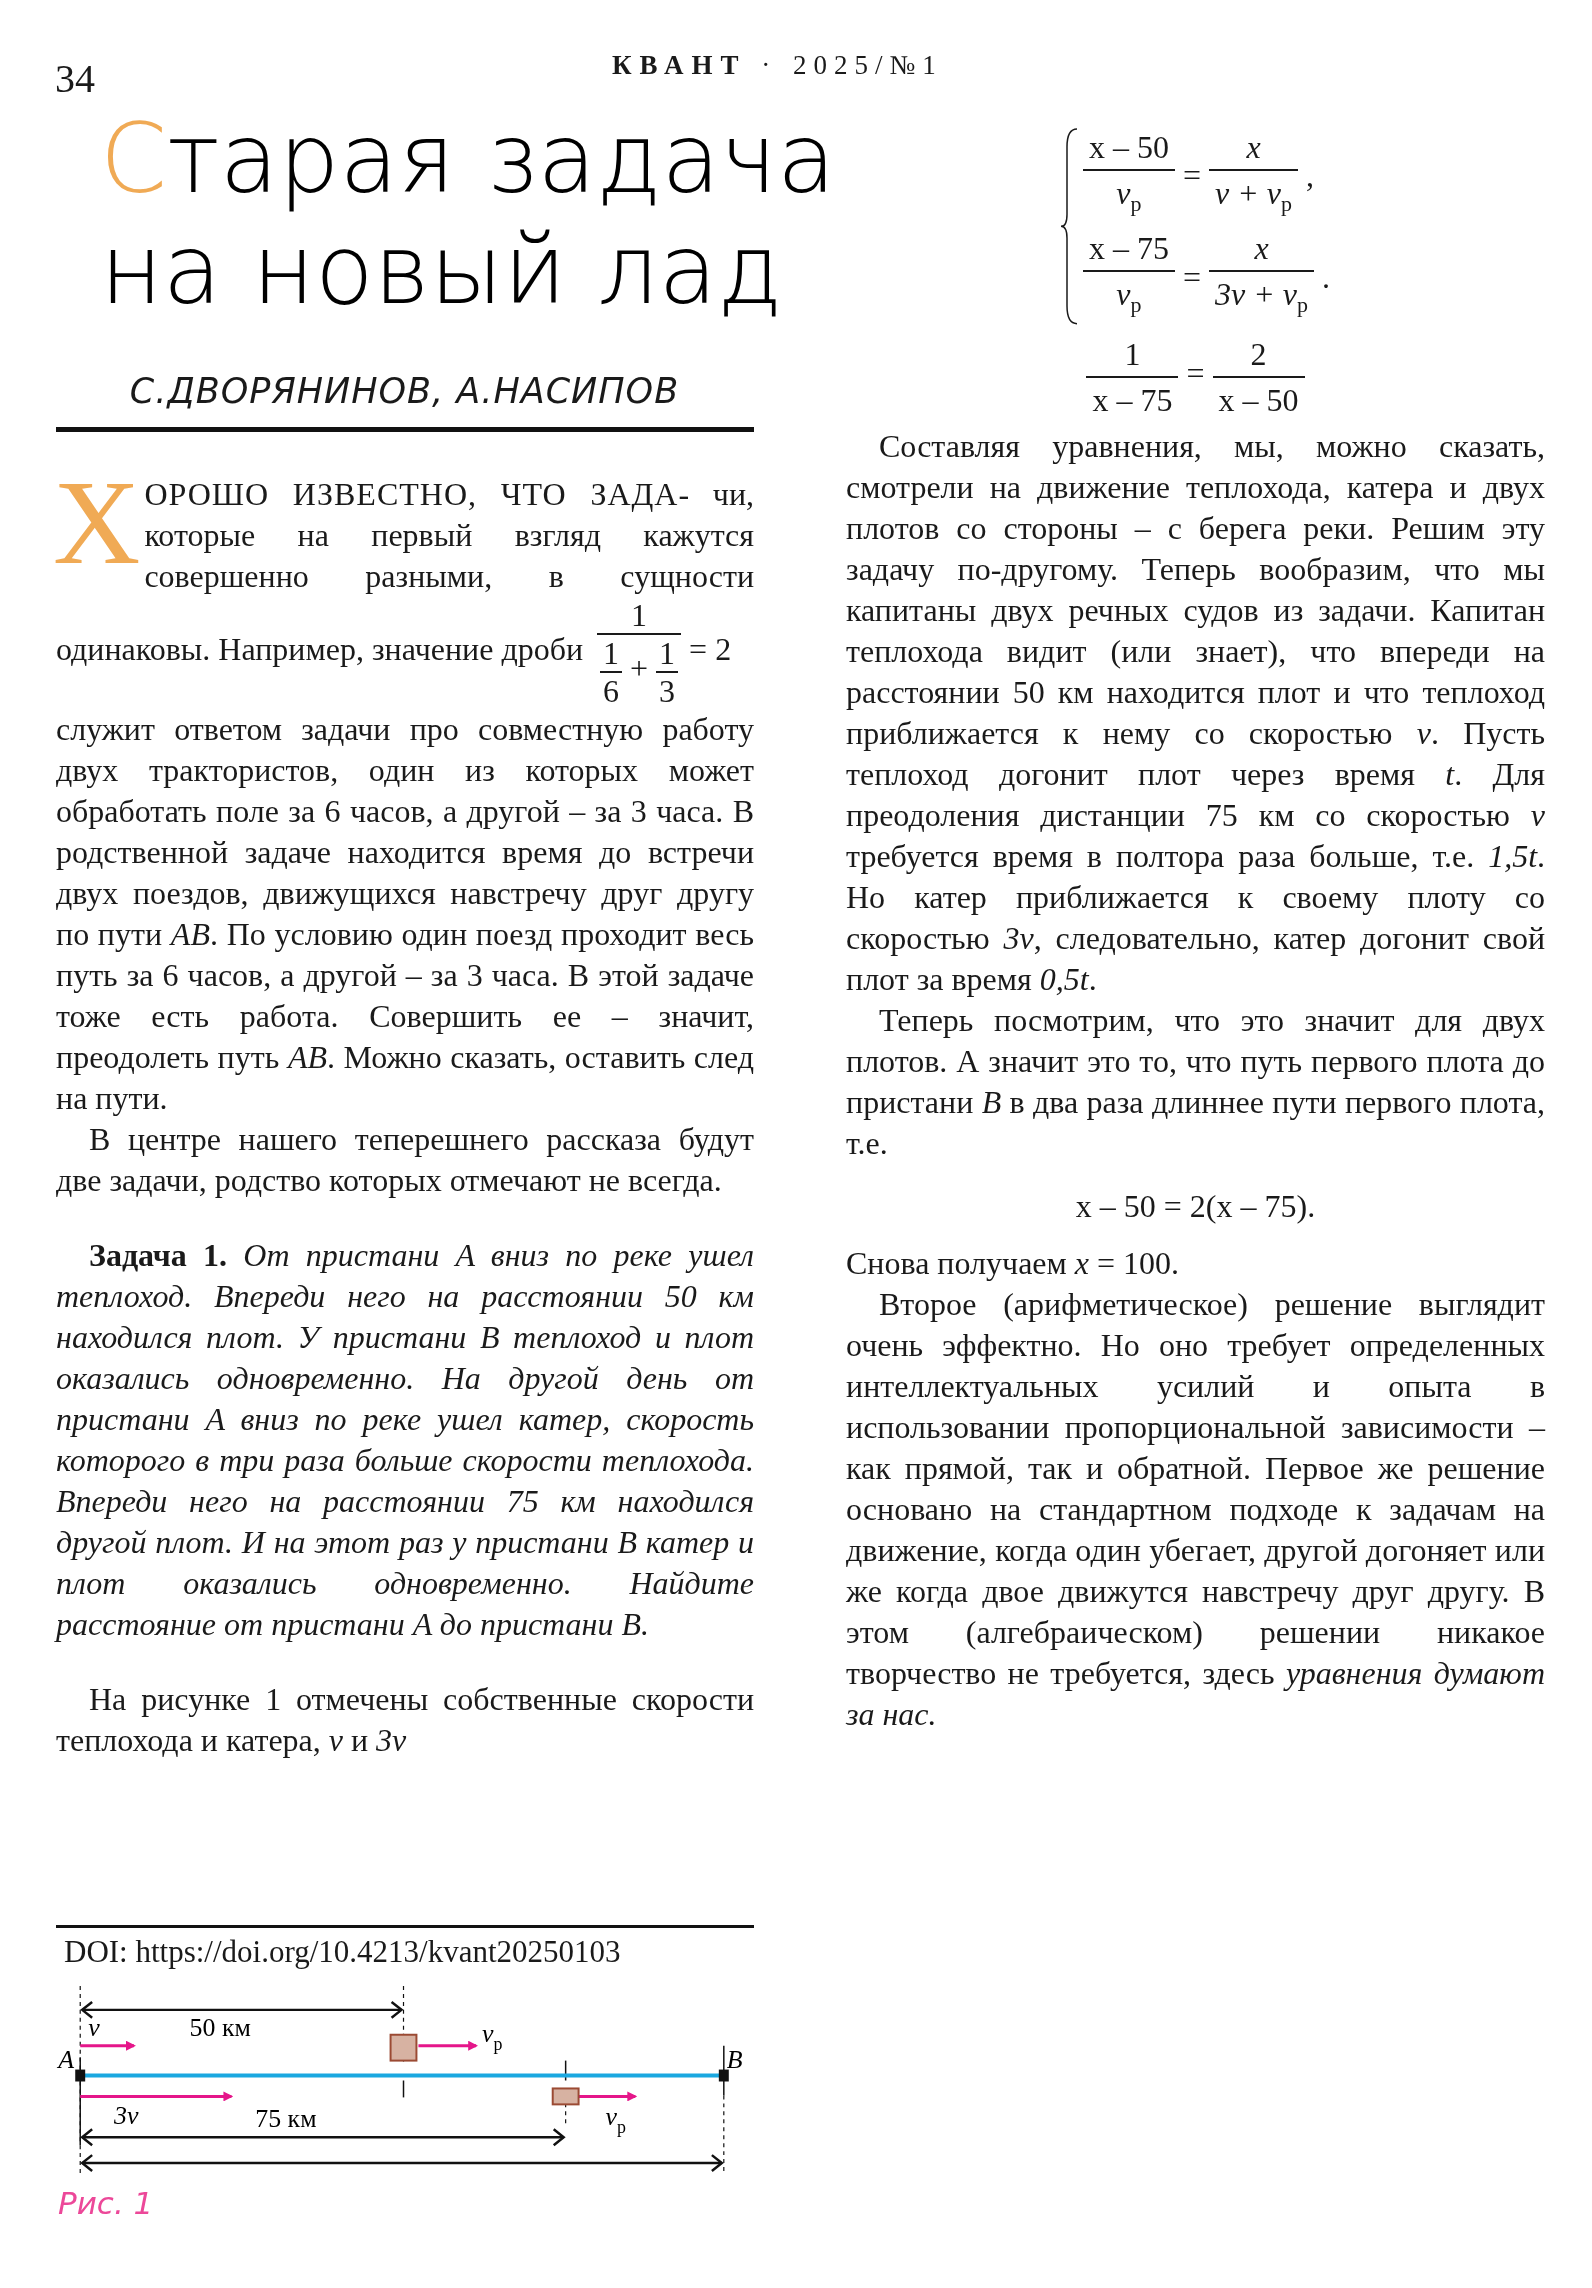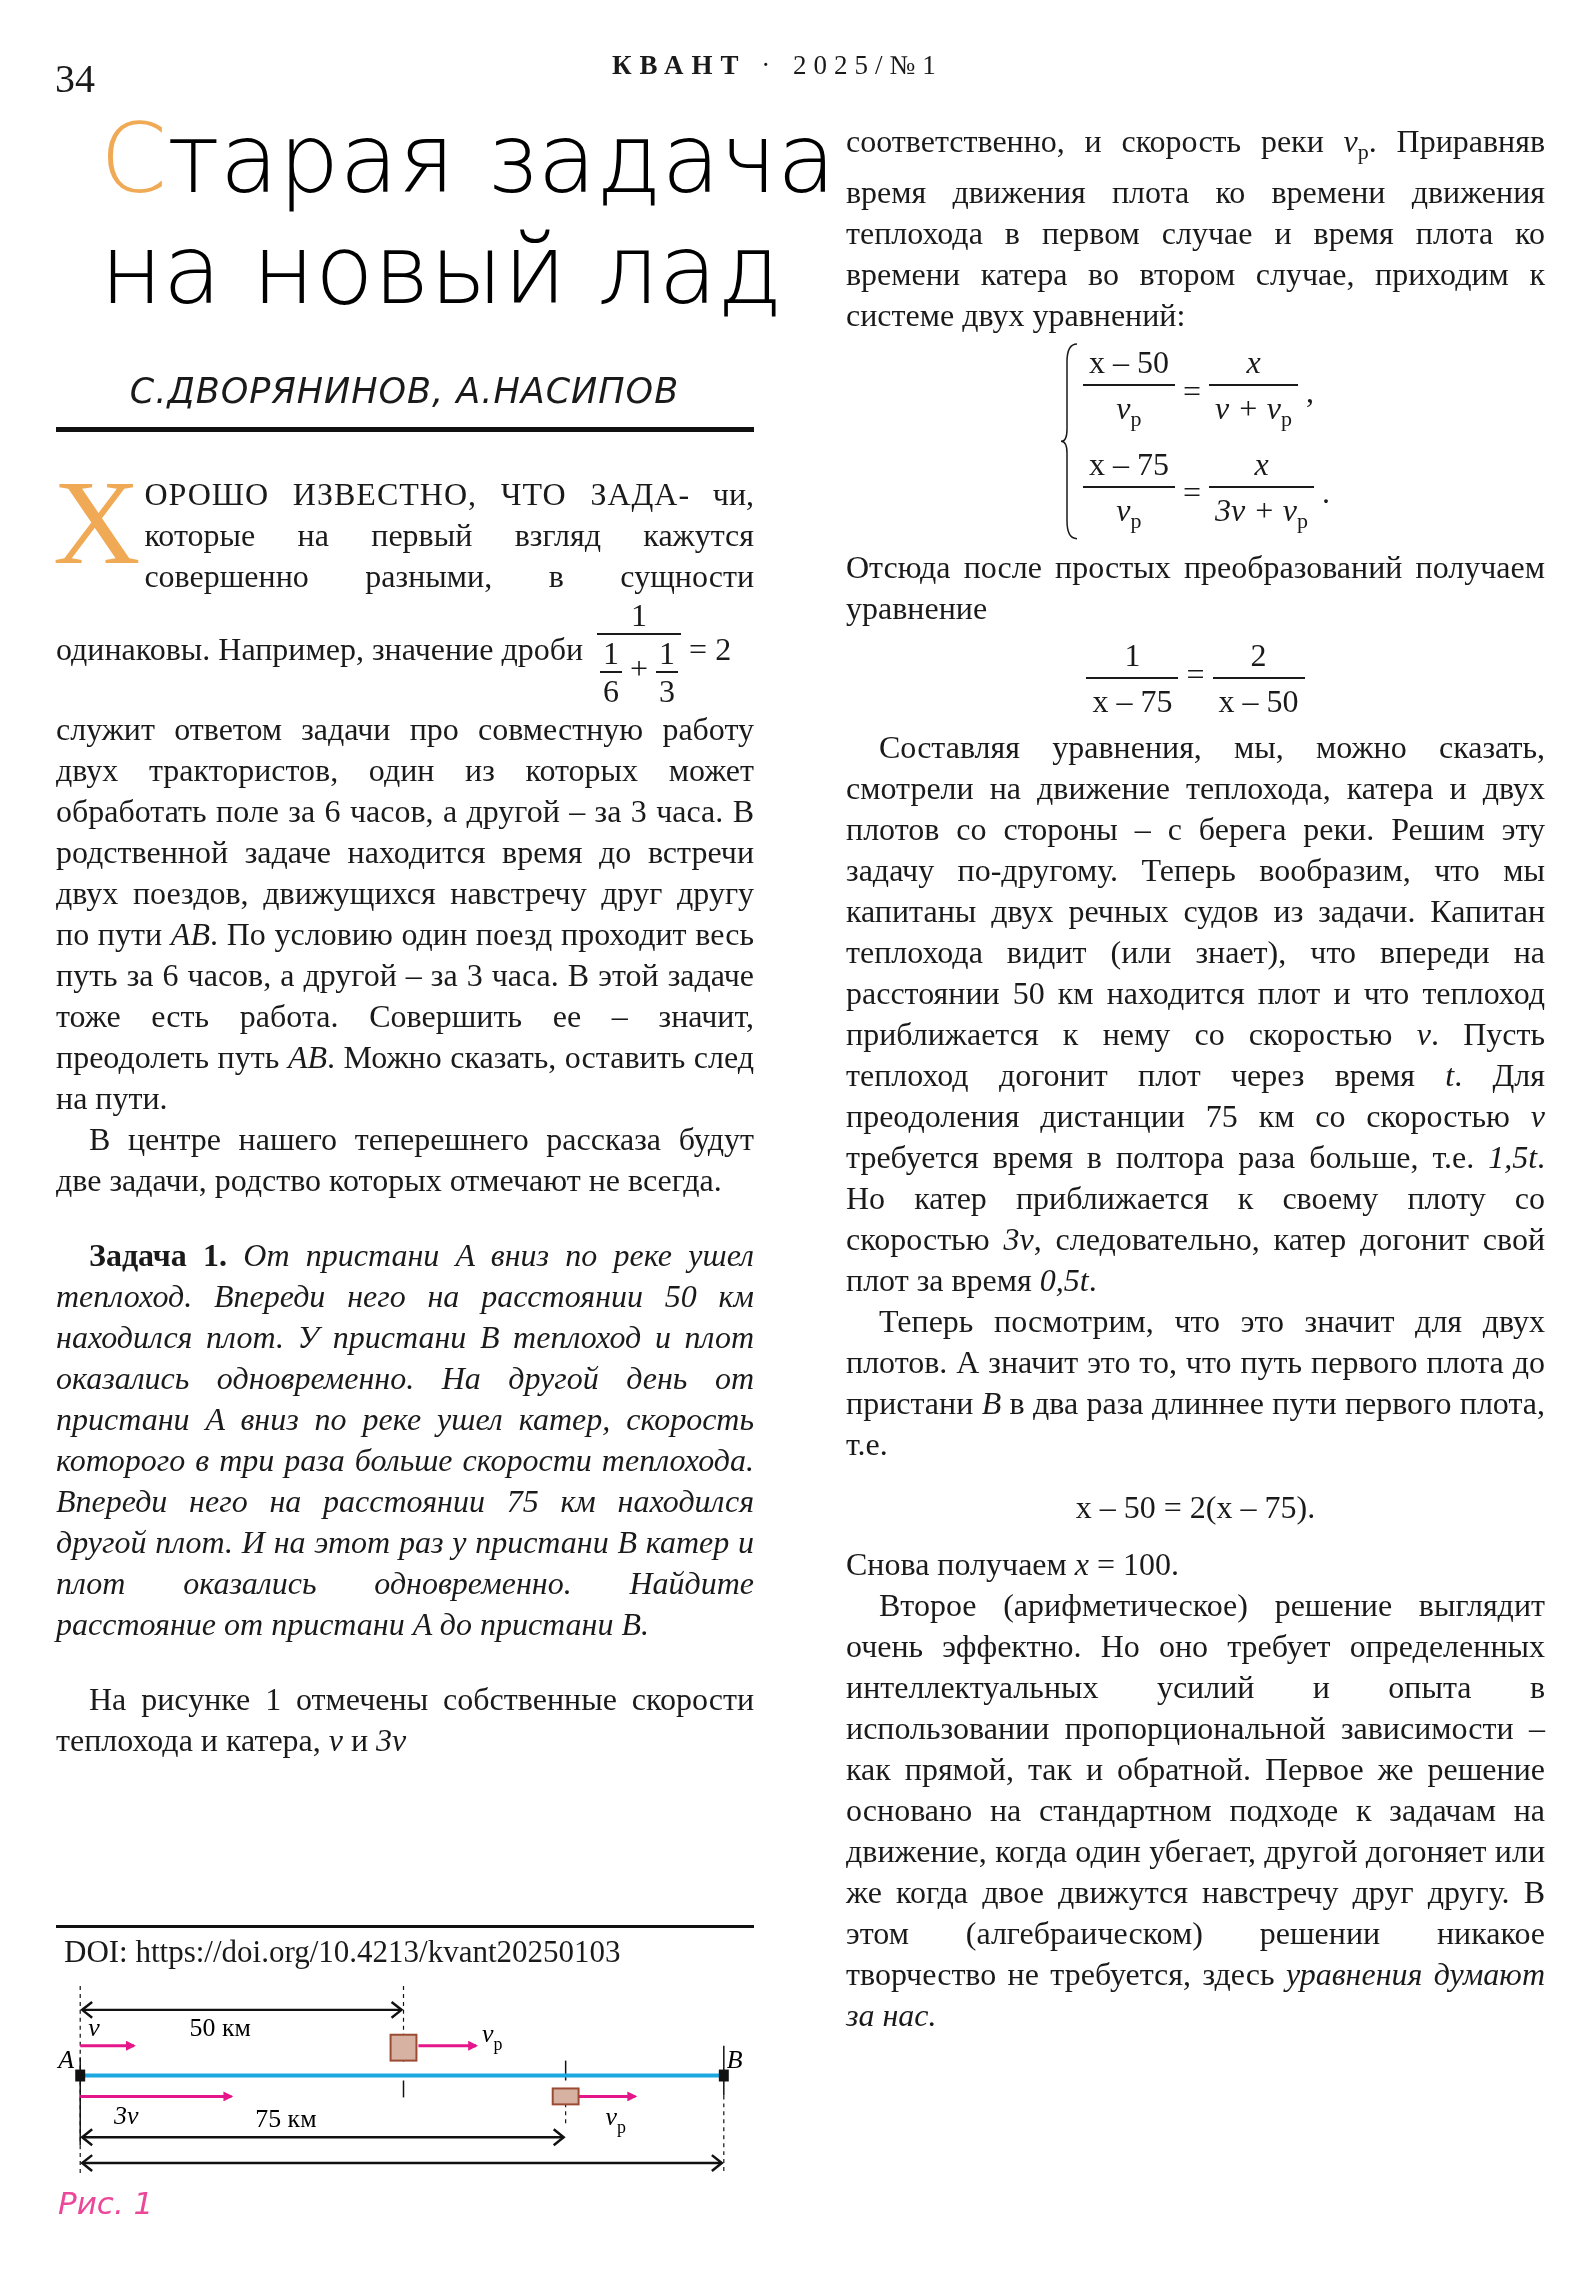--- a/index.html
+++ b/index.html
@@ -153,24 +153,20 @@
   <text x="58" y="139" font-family="Liberation Serif, serif" font-style="italic" font-size="26">3v</text>
   <text x="134" y="50" font-family="Liberation Serif, serif" font-size="26">50 км</text>
   <text x="200" y="142" font-family="Liberation Serif, serif" font-size="26">75 км</text>
   <text x="282" y="212" font-family="Liberation Serif, serif" font-size="26" font-style="italic">x = ?</text>
   <text x="428" y="56" font-family="Liberation Serif, serif" font-size="26"><tspan font-style="italic">v</tspan><tspan dy="8" font-size="18">р</tspan></text>
   <text x="552" y="140" font-family="Liberation Serif, serif" font-size="26"><tspan font-style="italic">v</tspan><tspan dy="8" font-size="18">р</tspan></text>
 </svg>
 <div id="fig-caption" class="sans">Рис. 1</div>
 
 <div id="col-right" class="col serif">
-  <p>
-    <span>соответственно, и скорость реки</span>
-    <i class="m">v</i><sub>р</sub><span>. Приравняв время движения плота ко времени движения теплохода в первом случае и время плота ко времени катера во втором случае, приходим к системе двух уравнений:</span>
-  </p>
   <div class="eq-center">
     <div class="system">
       <svg class="brace" viewBox="0 0 18 200" preserveAspectRatio="none">
           <path d="M16,2 Q6,2 6,20 L6,88 Q6,100 0,100 Q6,100 6,112 L6,180 Q6,198 16,198" fill="none" stroke="#1a1a1a" stroke-width="1.5"></path>
         </svg>
       <div class="sys-row">
         <span class="frac">
             <span class="num">x – 50</span>
             <span><i>v</i><sub>р</sub></span>
           </span>
@@ -188,21 +184,20 @@
           </span>
         <span>=</span>
         <span class="frac">
             <span class="num"><i>x</i></span>
             <span><i>3v + v</i><sub>р</sub></span>
           </span>
         <span>.</span>
       </div>
     </div>
   </div>
-  <p>Отсюда после простых преобразований получаем уравнение</p>
   <div class="eq-center">
     <span class="frac"><span class="num">1</span><span>x – 75</span></span>
     <span>=</span>
     <span class="frac"><span class="num">2</span><span>x – 50</span></span>
   </div>
   <p class="indent">
     <span>Составляя уравнения, мы, можно сказать, смотрели на движение теплохода, катера и двух плотов со стороны – с берега реки. Решим эту задачу по-другому. Теперь вообразим, что мы капитаны двух речных судов из задачи. Капитан теплохода видит (или знает), что впереди на расстоянии 50 км находится плот и что теплоход приближается к нему со скоростью</span>
     <i class="m">v</i><span>. Пусть теплоход догонит плот через время</span>
     <i class="m">t</i><span>. Для преодоления дистанции 75 км со скоростью</span>
     <i class="m">v</i>

